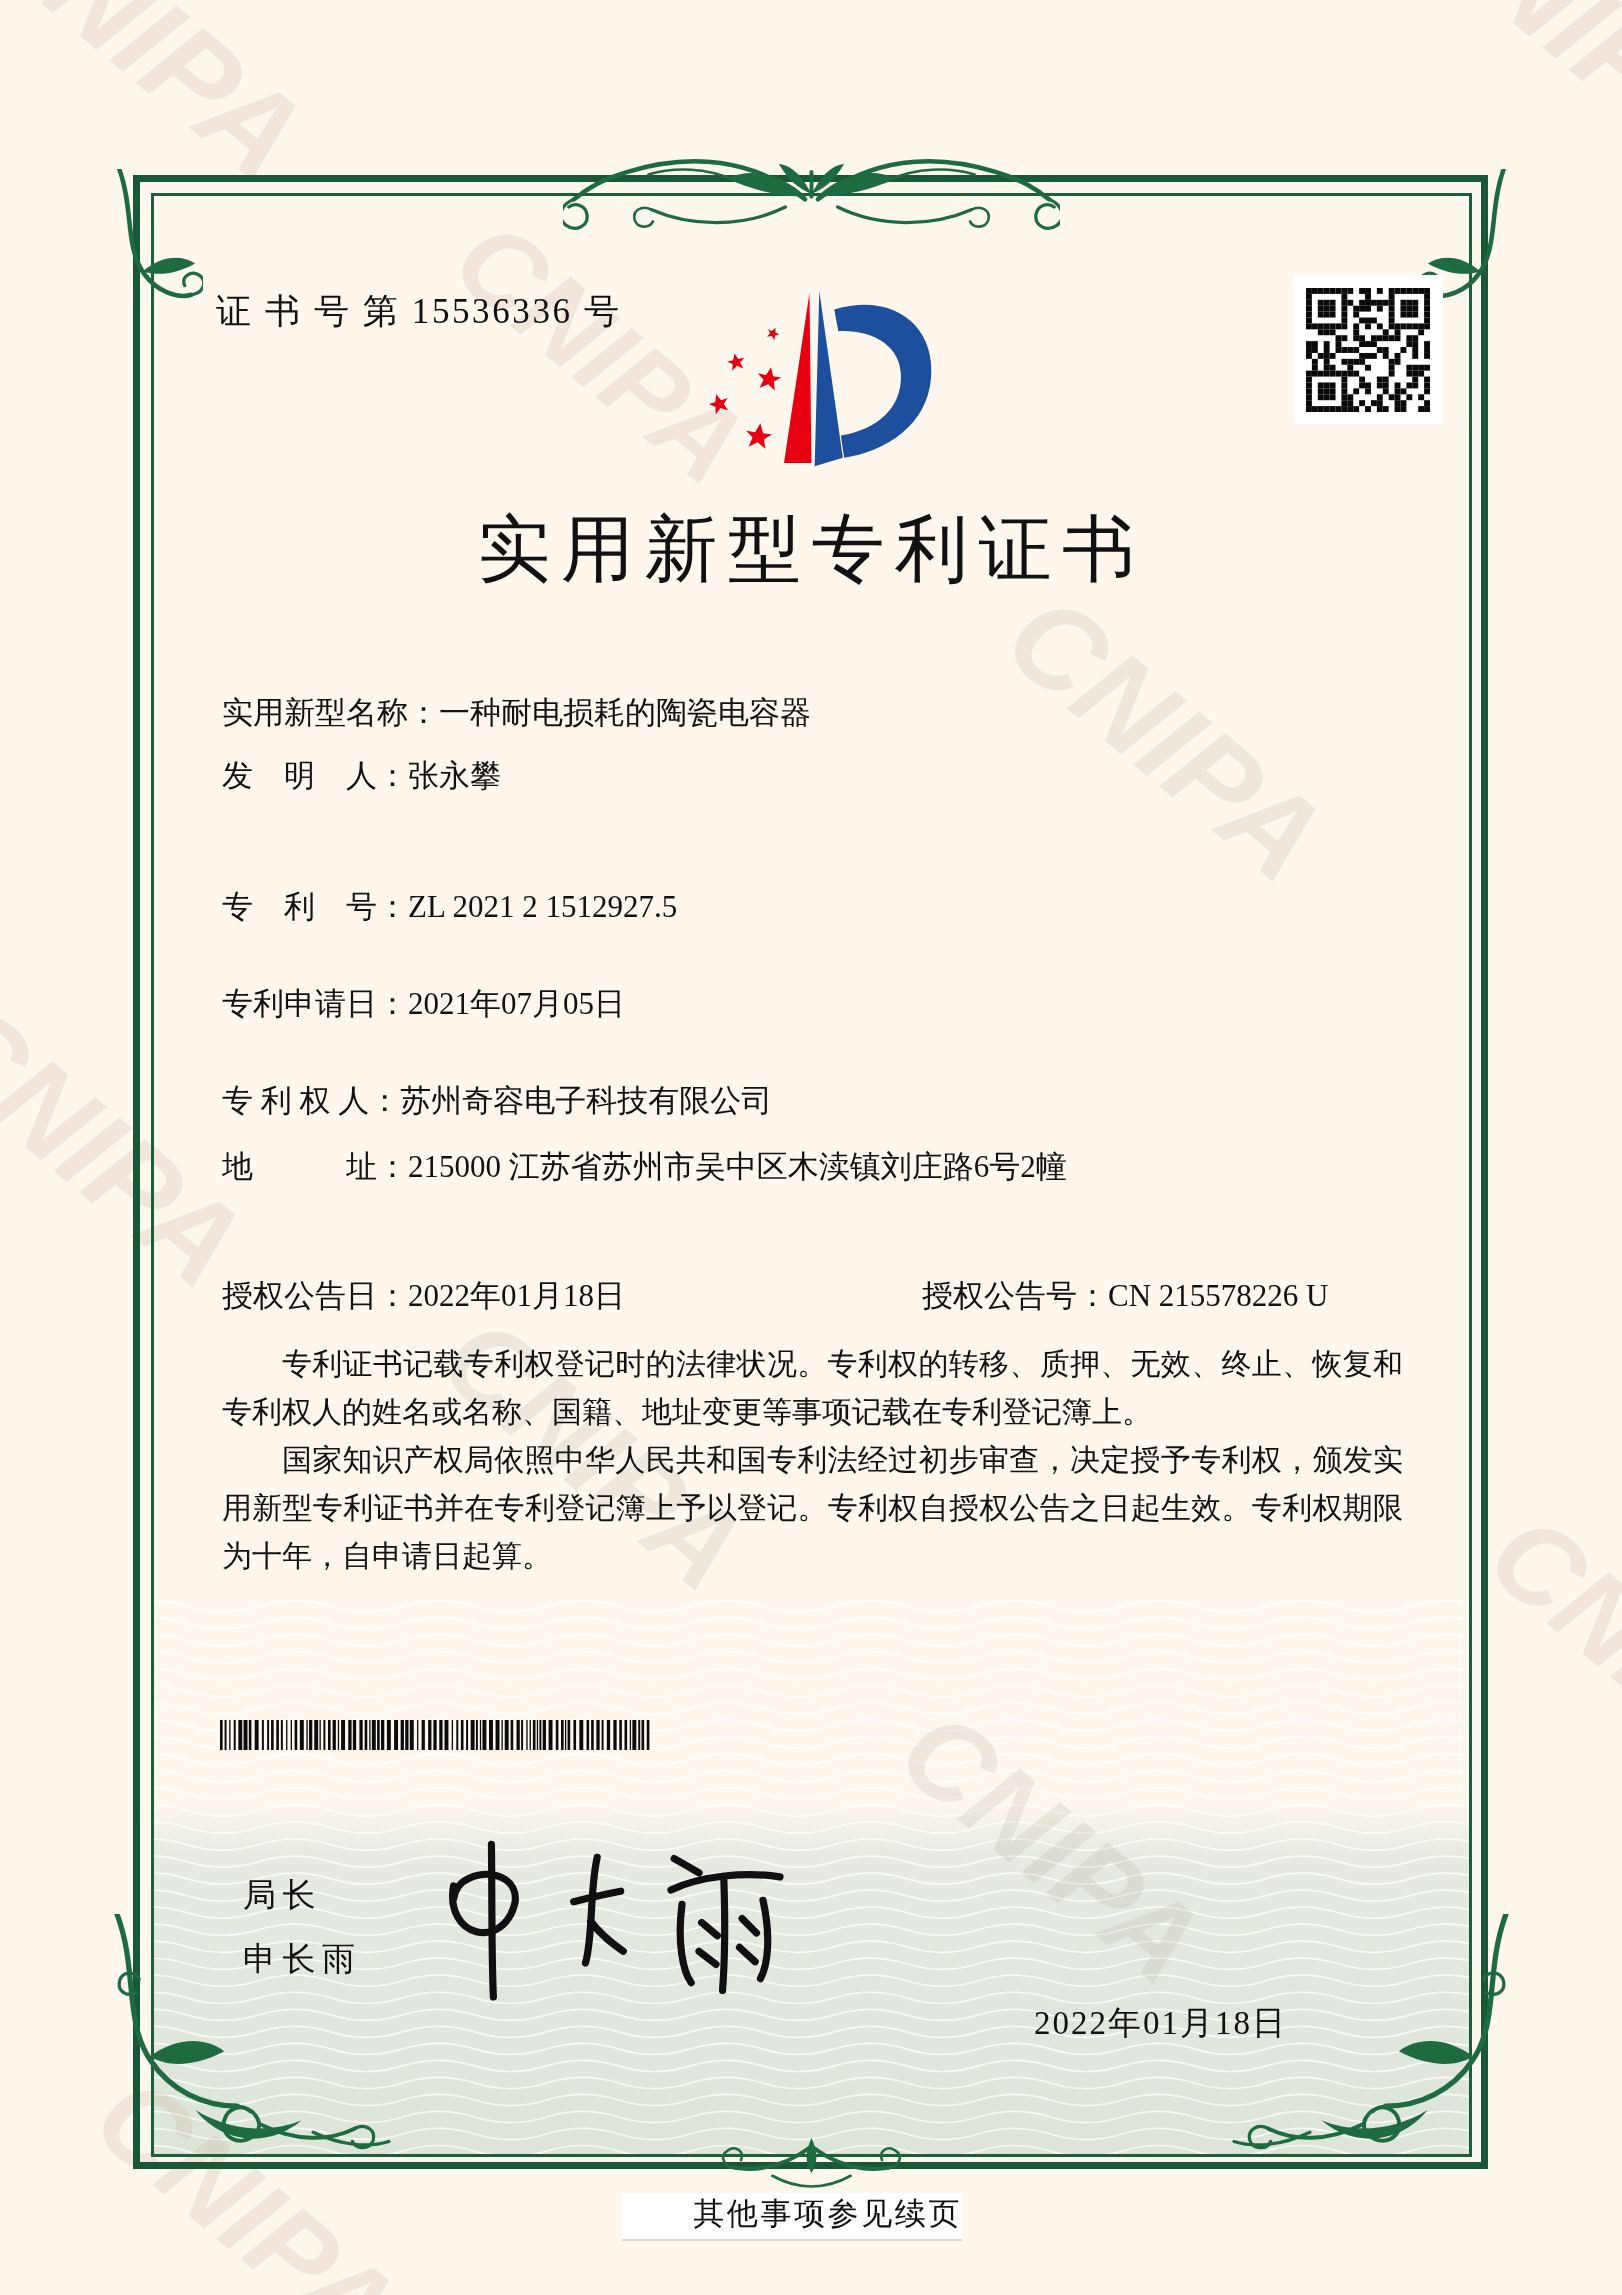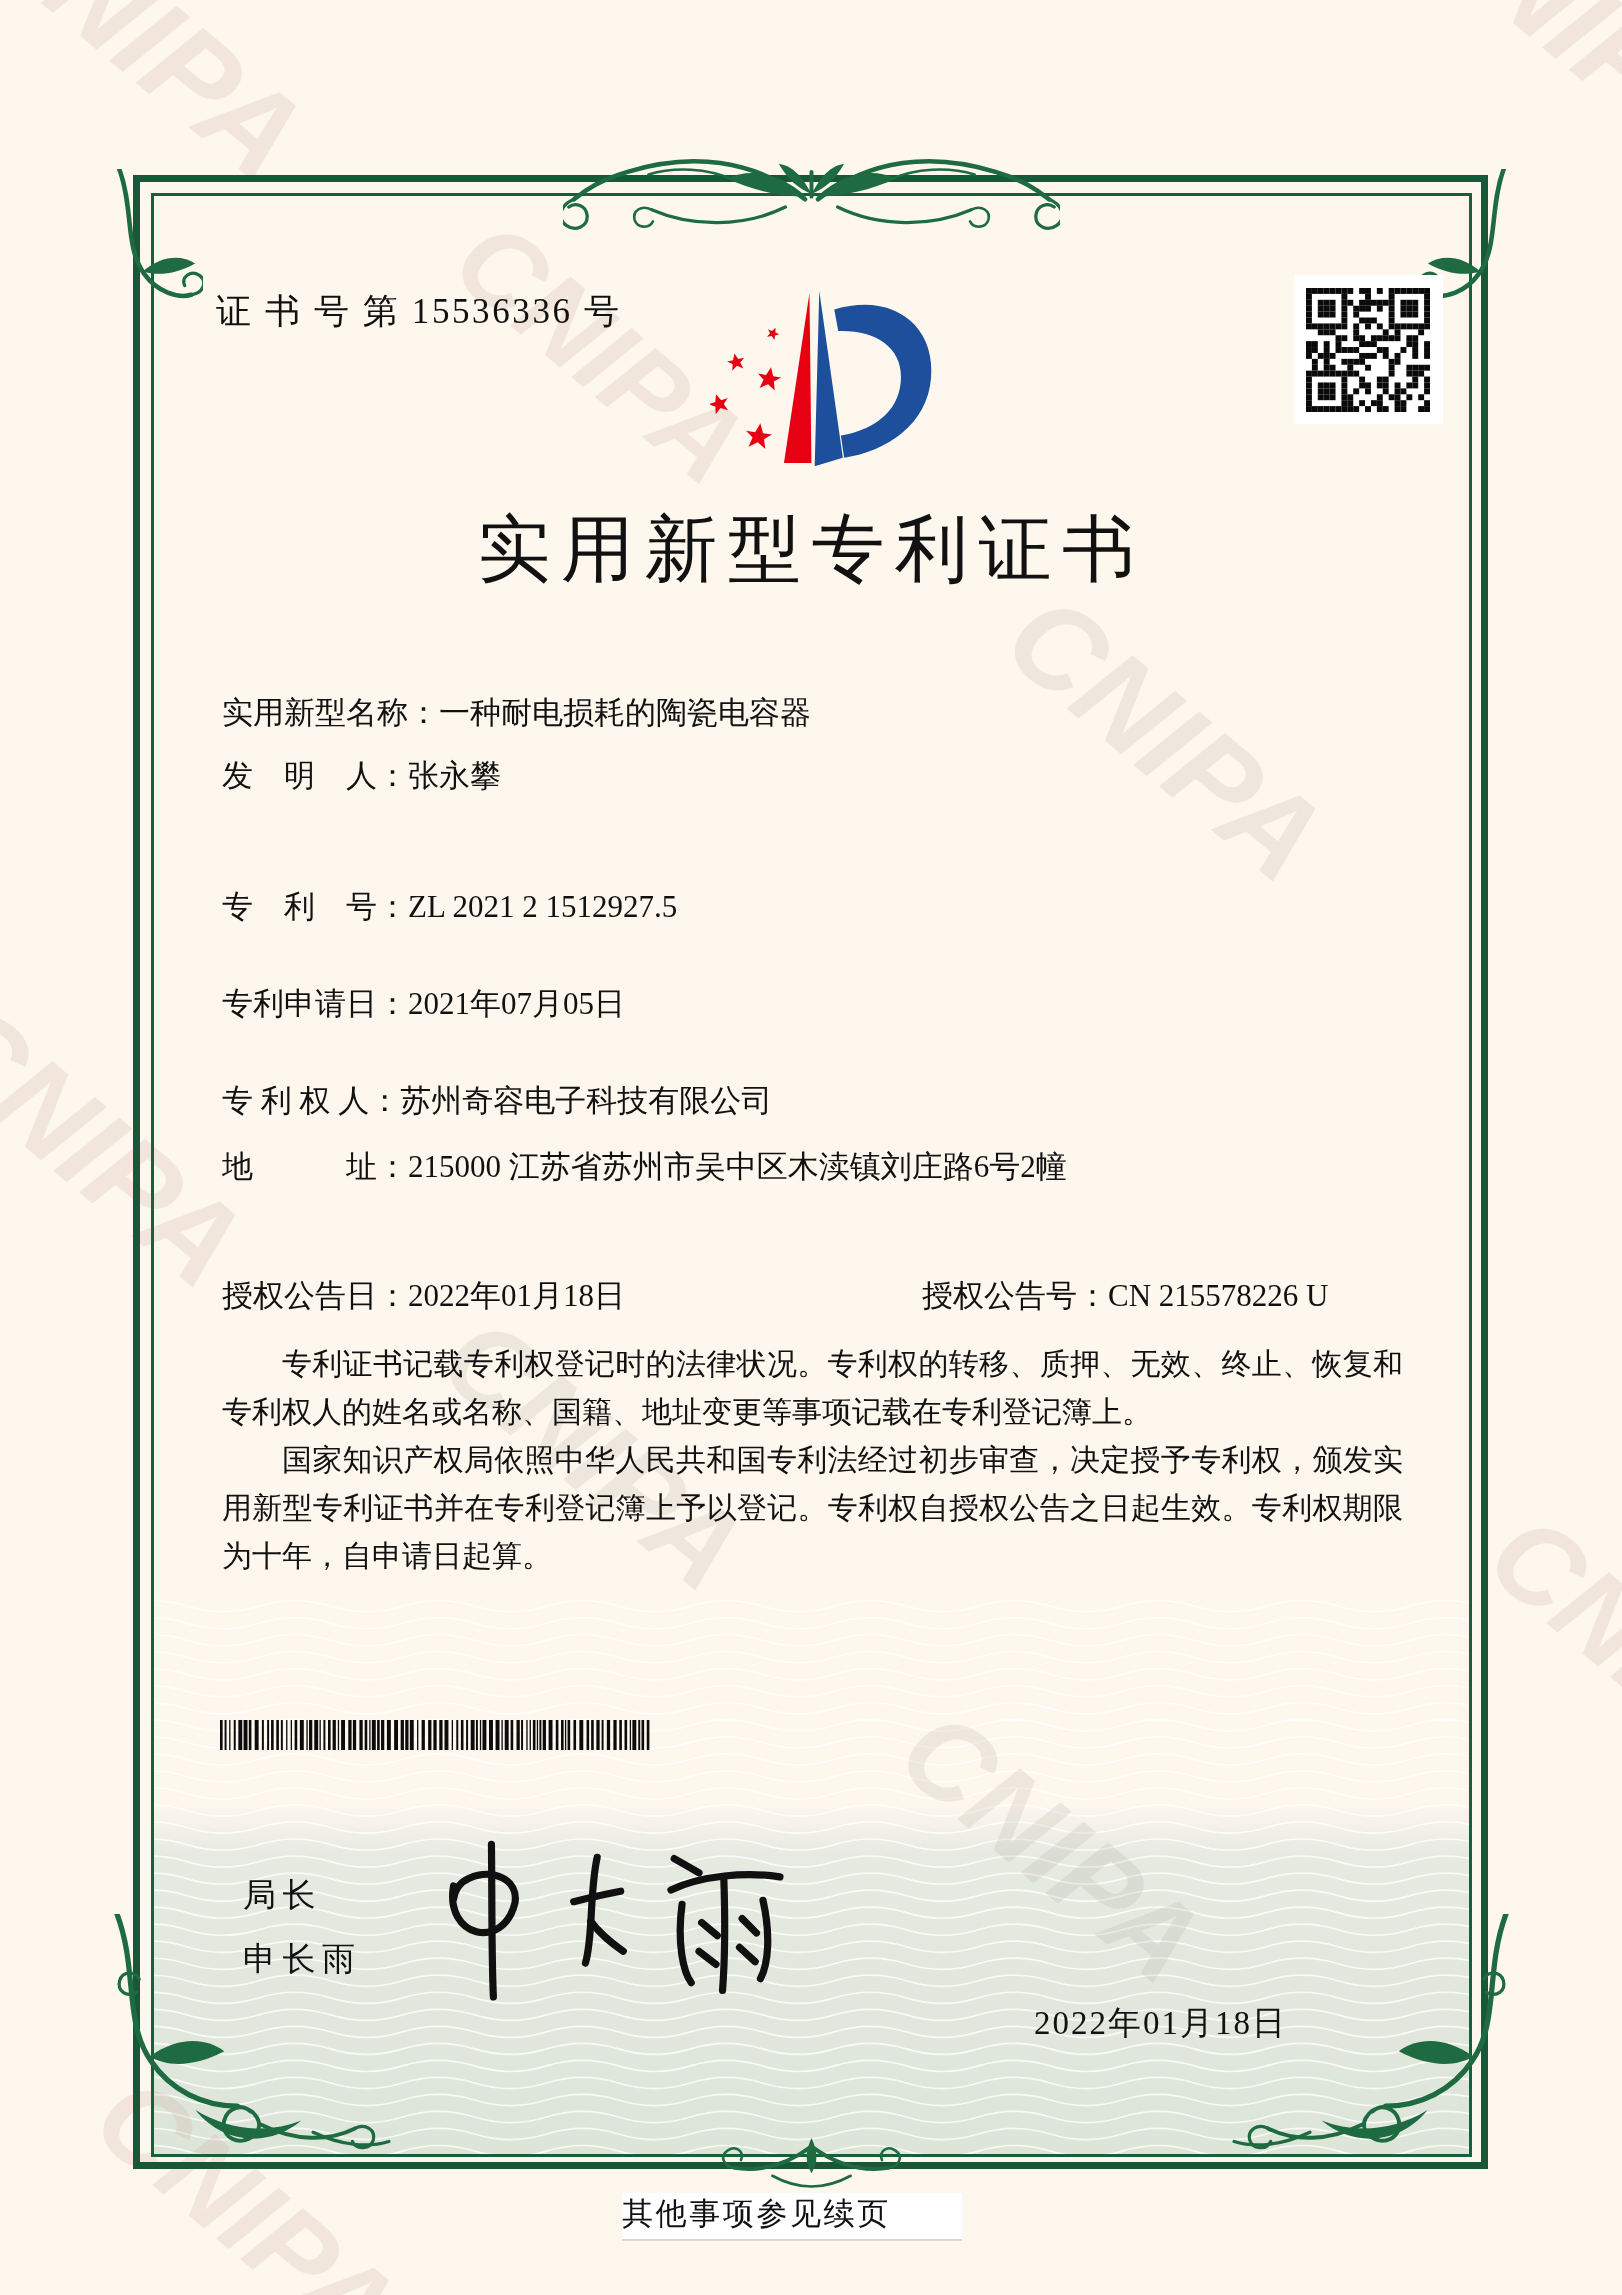--- a/index.html
+++ b/index.html
@@ -55,21 +55,21 @@
   .paras{position:absolute;left:222px;top:1340px;width:1181px;}
   .paras p{margin:0;font-size:30px;line-height:48px;text-align:justify;text-indent:2em;}
   .barcode{position:absolute;left:220px;top:1720px;width:432px;height:30px;}
   .sig-title{position:absolute;left:243px;top:1873px;font-size:33px;letter-spacing:6.5px;}
   .sig-name{position:absolute;left:243px;top:1937px;font-size:33px;letter-spacing:6.5px;}
   .signature{position:absolute;left:393px;top:1839px;width:458px;height:173px;}
   .signature path{stroke:#101010;stroke-width:11;fill:none;stroke-linecap:round;stroke-linejoin:round;}
   .issue-date{position:absolute;left:1034px;top:2001px;font-size:33px;letter-spacing:2px;}
   .page-ind{position:absolute;left:0;top:2119px;width:1623px;text-align:center;font-size:27.5px;letter-spacing:2px;}
   .footer-note{position:absolute;left:622px;top:2193px;width:340px;height:46px;background:#ffffff;
-    border-bottom:2px solid #dcd8cf;text-align:left;font-size:31px;letter-spacing:2.6px;line-height:42px;z-index:6;}
+    border-bottom:2px solid #dcd8cf;text-align:right;font-size:31px;letter-spacing:2.6px;line-height:42px;z-index:6;}
 </style>
 </head>
 <body>
 
 <div class="page">
 
   <div class="band-tint"></div>
   <svg class="waves" id="waves" viewBox="0 0 2010 852" preserveAspectRatio="none">
       <path d="M-60 14 q 55 -17 110 0 t 110 0 q 55 -17 110 0 t 110 0 q 55 -17 110 0 t 110 0 q 55 -17 110 0 t 110 0 q 55 -17 110 0 t 110 0 q 55 -17 110 0 t 110 0 q 55 -17 110 0 t 110 0 q 55 -17 110 0 t 110 0 q 55 -17 110 0 t 110 0 q 55 -17 110 0 t 110 0"></path>
       <path d="M-60 40 q 55 -17 110 0 t 110 0 q 55 -17 110 0 t 110 0 q 55 -17 110 0 t 110 0 q 55 -17 110 0 t 110 0 q 55 -17 110 0 t 110 0 q 55 -17 110 0 t 110 0 q 55 -17 110 0 t 110 0 q 55 -17 110 0 t 110 0 q 55 -17 110 0 t 110 0 q 55 -17 110 0 t 110 0"></path>

